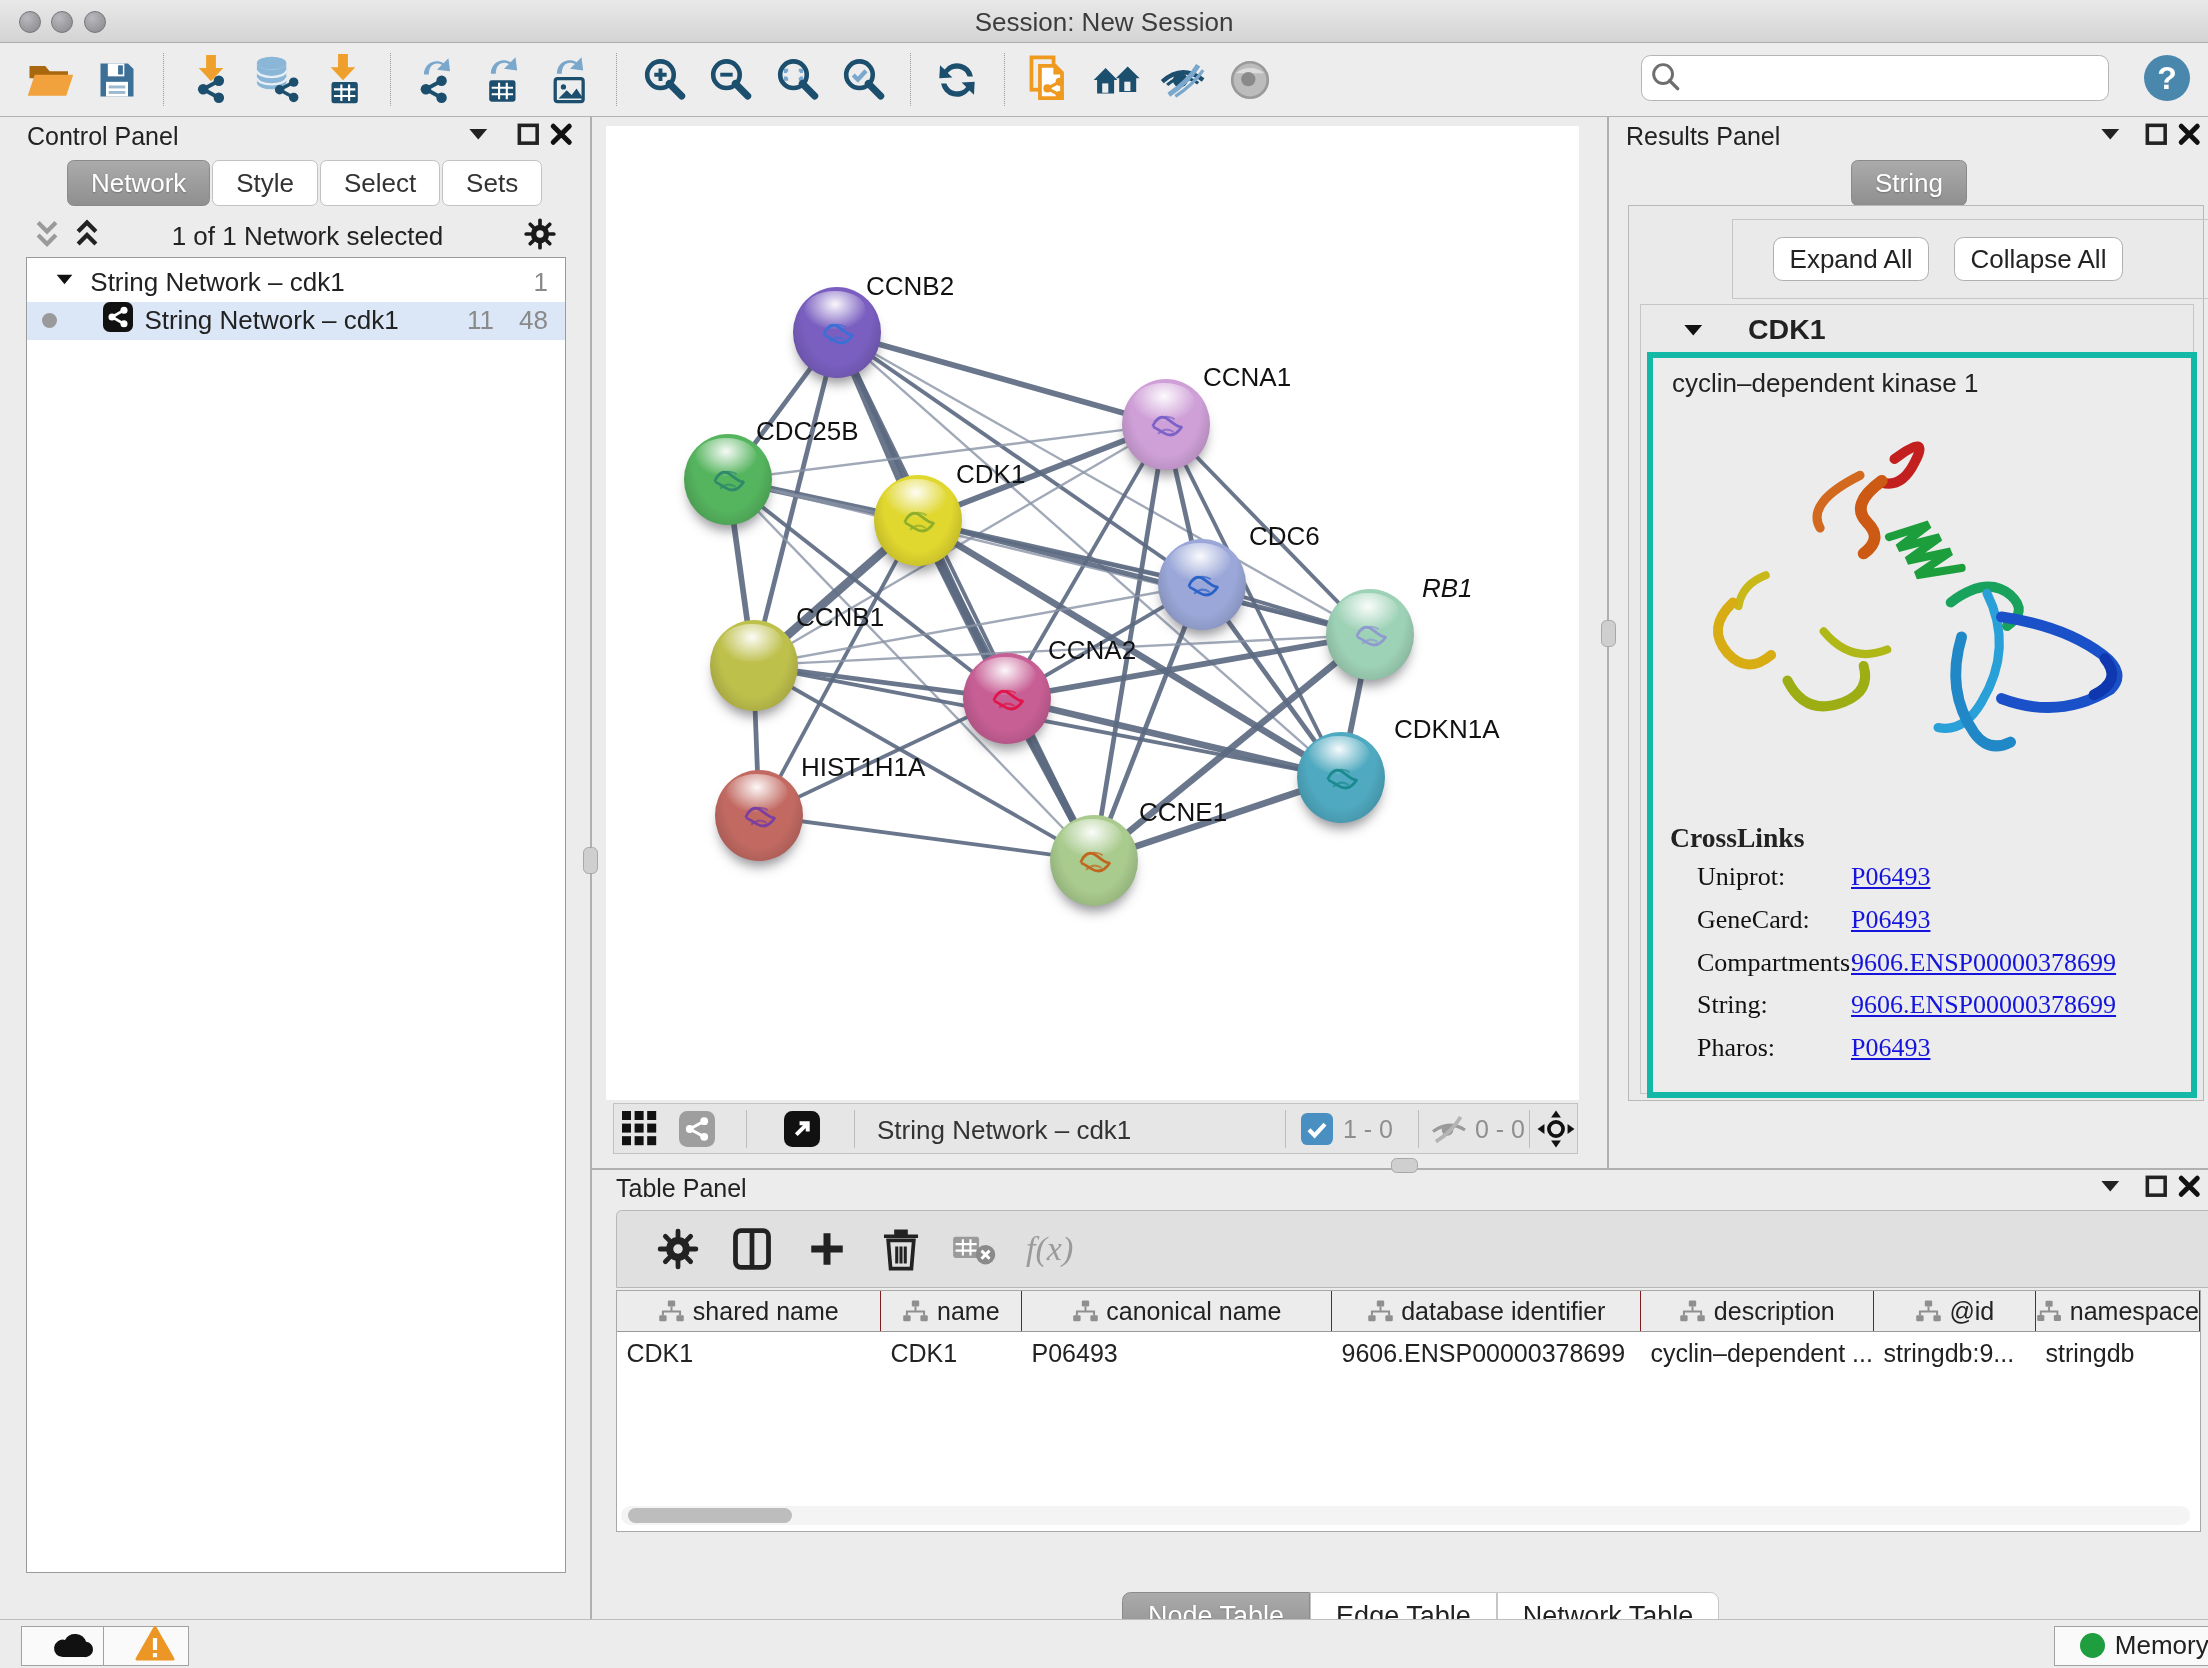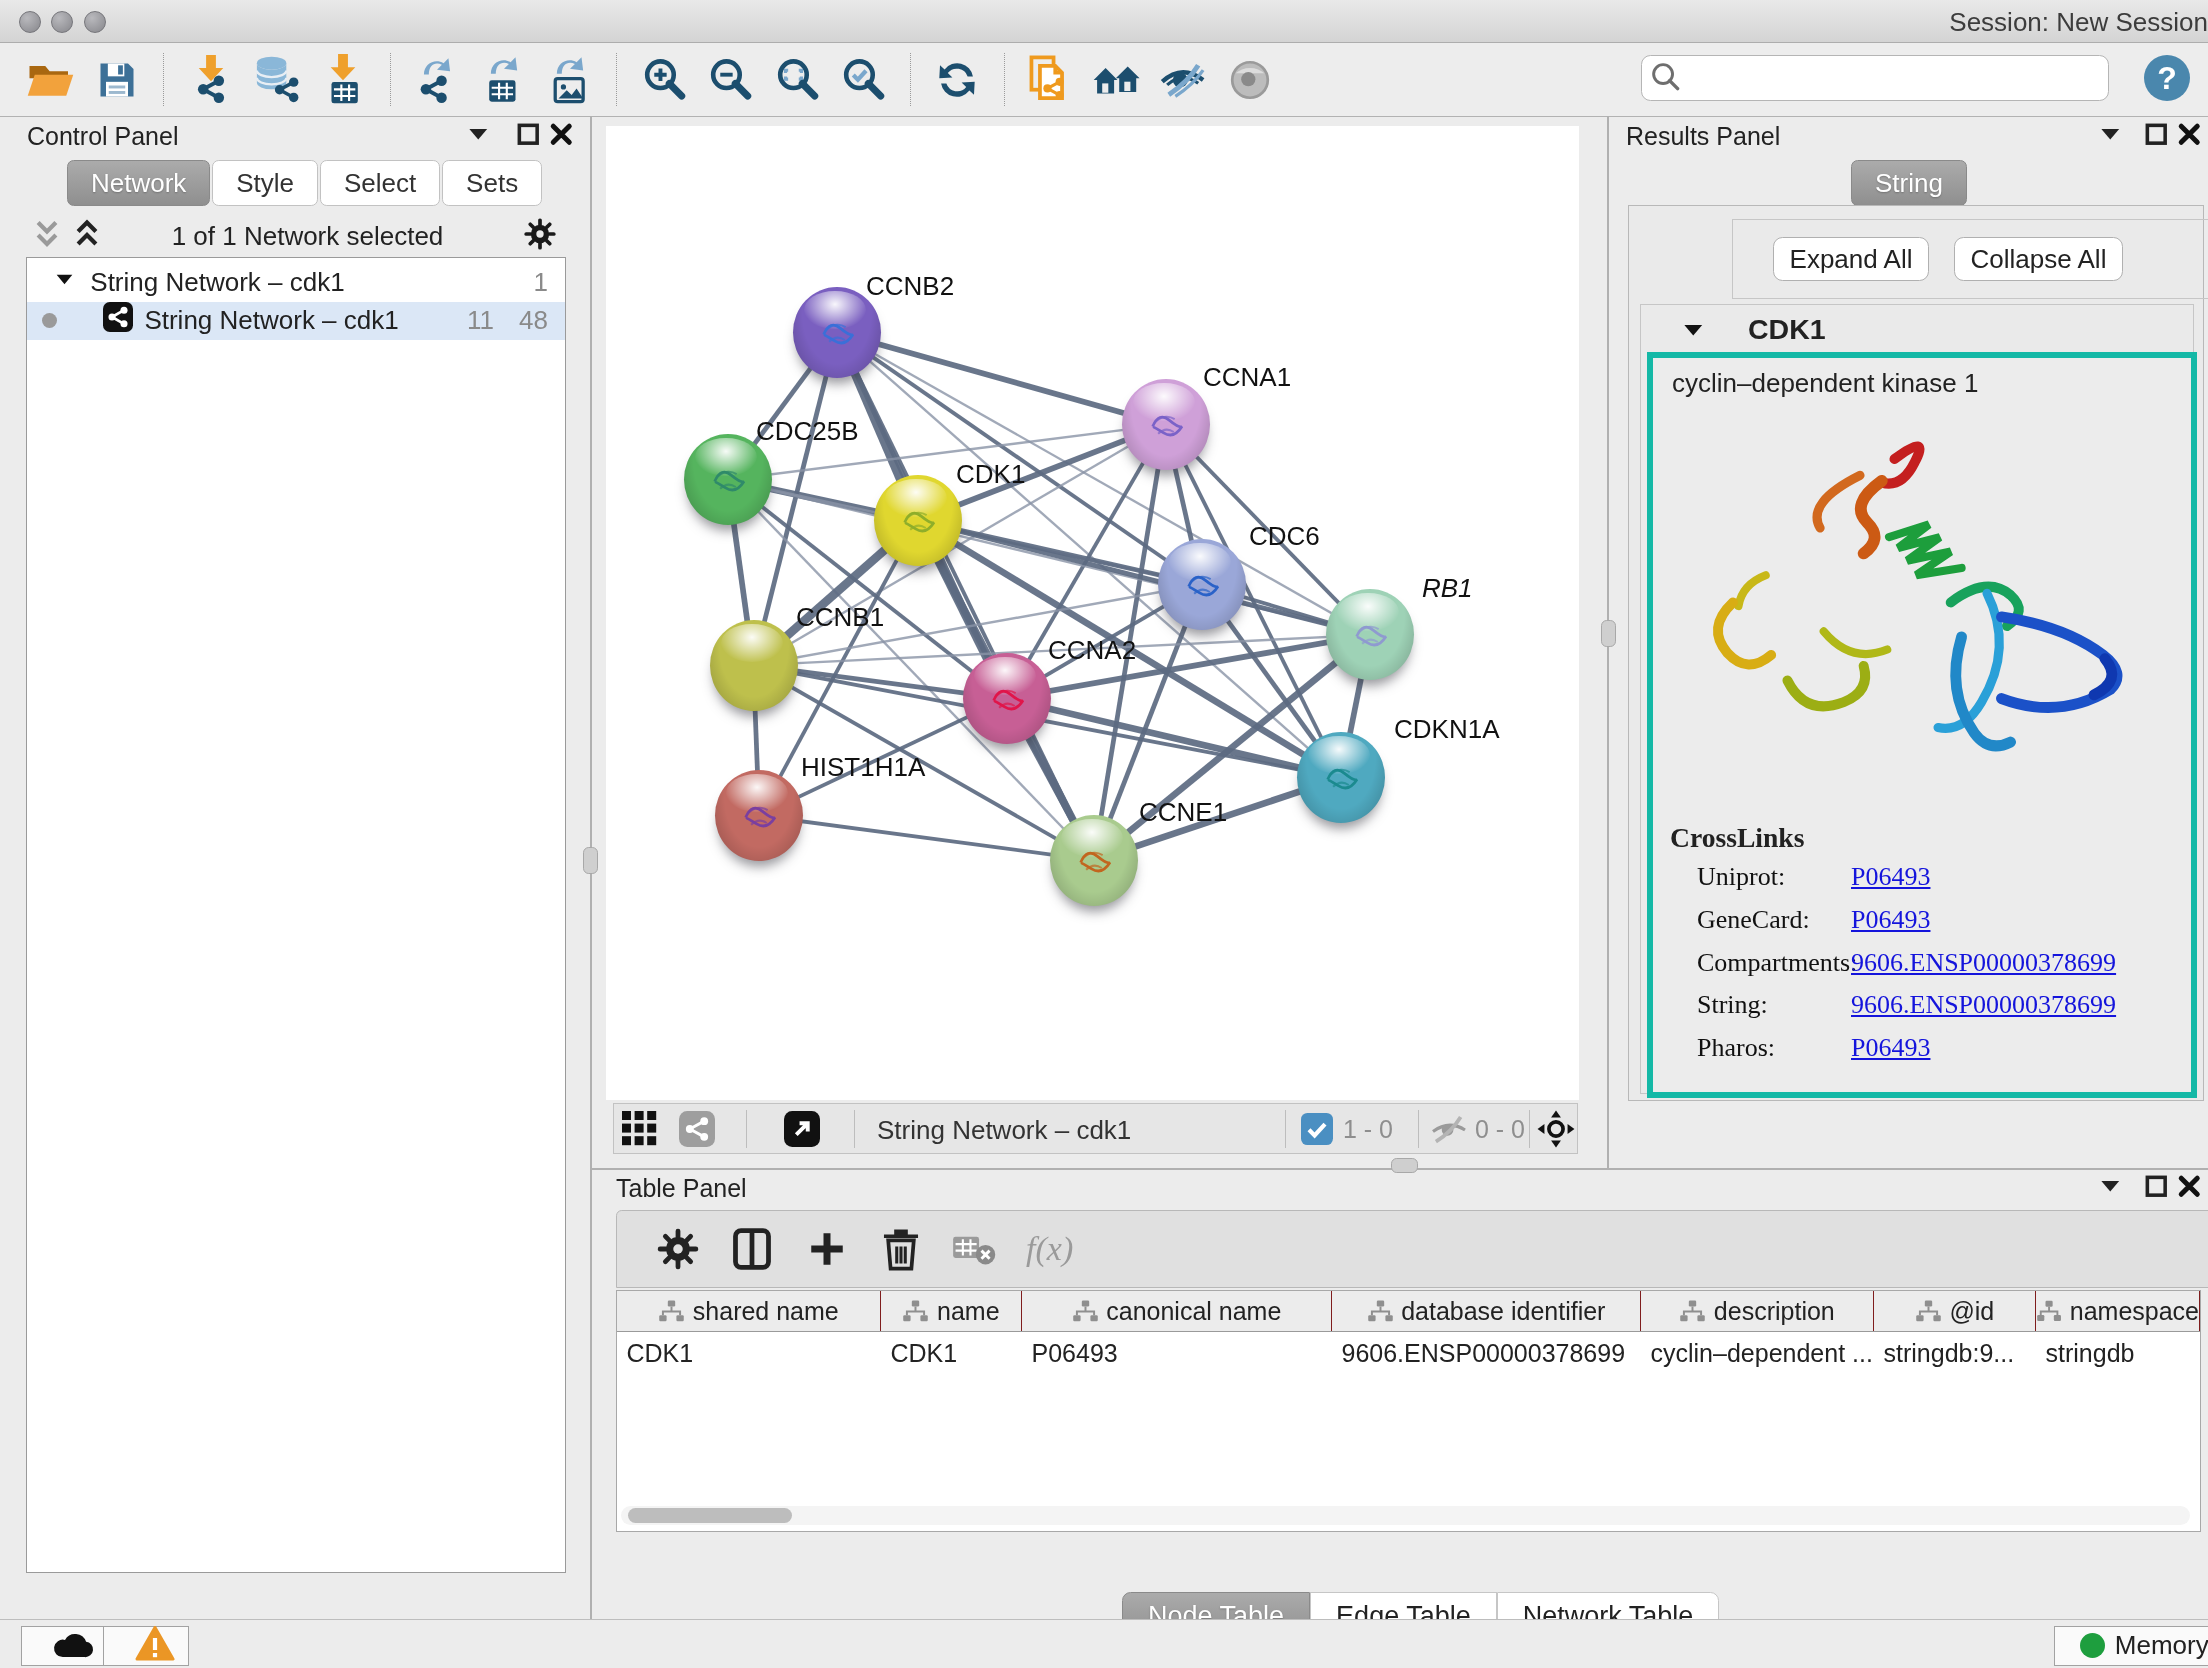--- a/index.html
+++ b/index.html
@@ -3,21 +3,21 @@
 <meta charset="utf-8">
 <style>
   html,body{margin:0;padding:0;width:2208px;height:1668px;overflow:hidden;
     font-family:"Liberation Sans","DejaVu Sans",sans-serif;background:#ececec;color:#222;}
   .abs{position:absolute;}
   
   #titlebar{left:0;top:0;width:2208px;height:42px;
     background:linear-gradient(#e9e9e9,#d4d4d4);border-bottom:1px solid #adadad;}
   .tl{position:absolute;top:10.5px;width:20px;height:20px;border-radius:50%;
     background:radial-gradient(circle at 35% 30%,#b9b9bd,#86868b);border:1px solid #76767b;}
-  #win-title{left:0;top:6.7px;width:2208px;text-align:right;font-size:26px;color:#3c3c3c;}
+  #win-title{left:0;top:6.7px;width:2208px;text-align:center;font-size:26px;color:#3c3c3c;}
   
   #toolbar{left:0;top:43px;width:2208px;height:73px;background:#ededed;
     border-bottom:1.9px solid #b2b2b2;display:flex;align-items:center;}
   .tool{width:55px;height:59px;display:flex;align-items:center;justify-content:center;margin:0 5.7px;}
   .tsep{width:0;height:53px;border-left:1.9px dotted #9a9a9a;margin:0 13.3px;}
   #searchbox{position:absolute;left:1641px;top:55px;width:466px;height:44px;background:#fff;
     border:1.9px solid #b5b5b5;border-radius:9.5px;display:flex;align-items:center;}
   #searchbox input{border:none;outline:none;font-size:25px;flex:1;background:transparent;}
   #help-btn{position:absolute;left:2144px;top:55px;width:46px;height:46px;border-radius:50%;
     background:#4a87ad;color:#fff;font-size:32px;font-weight:bold;text-align:center;line-height:46px;}

